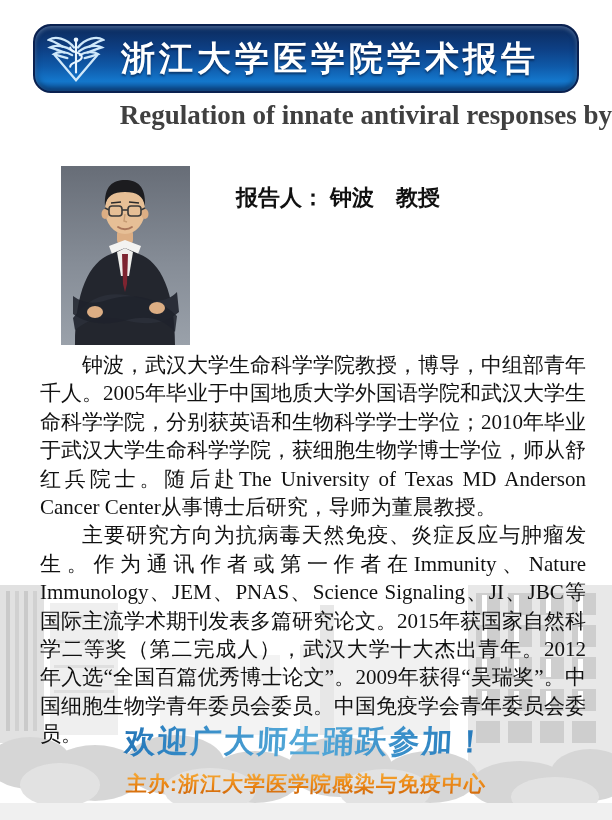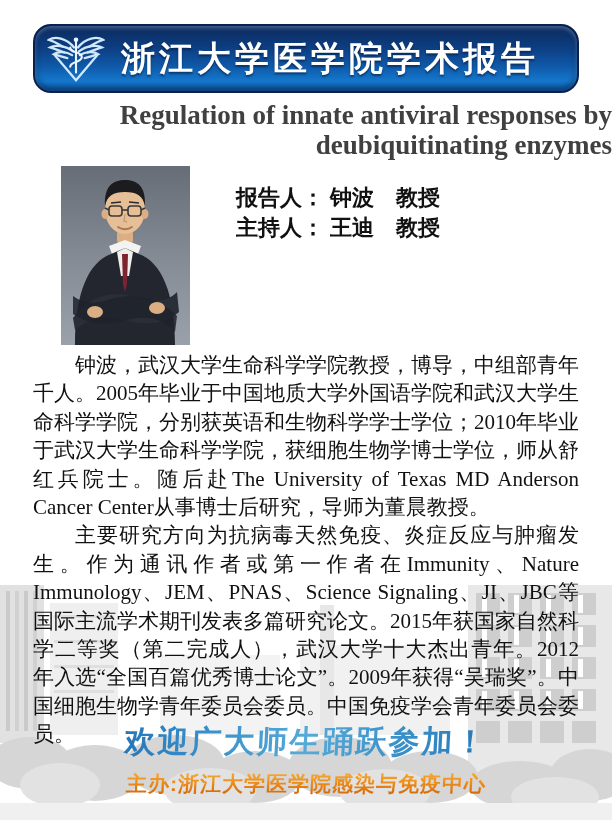--- a/index.html
+++ b/index.html
@@ -36,21 +36,21 @@
   
   .photo{position:absolute;left:61px;top:166px;width:129px;height:179px;z-index:2;}
   .photo svg{display:block;width:100%;height:100%;}
 
   
   .info{position:absolute;left:236px;top:186px;z-index:2;display:flex;flex-direction:column;gap:6px;}
   .info-row{font-size:22px;font-weight:bold;color:#111111;line-height:24px;white-space:nowrap;}
   .info-row .lbl{margin-right:6px;}
 
   
-  .bio{position:absolute;left:33px;top:351px;width:546px;z-index:2;color:#111111;}
+  .bio{position:absolute;left:40px;top:351px;width:546px;z-index:2;color:#111111;}
   .bio p{
     margin:0;font-size:21px;line-height:28.4px;text-align:justify;text-indent:2em;
     font-family:"Liberation Serif","DejaVu Serif",serif;
   }
 
   
   .welcome{
     position:absolute;left:0;top:721px;width:612px;text-align:center;z-index:2;
     font-size:31px;font-weight:bold;letter-spacing:2px;color:#2a72ae;
     transform:skewX(-3deg);
@@ -178,21 +178,20 @@
         <path d="M30 8 L30 40"></path>
         <path d="M24 14 C24 20 36 18 36 24 C36 30 24 28 24 34"></path>
       </g>
       <circle cx="30" cy="6" r="2.4" fill="#eaf6ff"></circle>
     </svg>
     <div class="banner-title">浙江大学医学院学术报告</div>
   </div>
 
   <div class="talk-title">
     <div>Regulation of innate antiviral responses by</div>
-    <div>deubiquitinating enzymes</div>
   </div>
 
   <div class="photo">
     <svg viewBox="0 0 129 179" xmlns="http://www.w3.org/2000/svg" aria-hidden="true">
       <defs>
         <linearGradient id="pbg" x1="0" y1="0" x2="0" y2="1">
           <stop offset="0" stop-color="#676d77"></stop>
           <stop offset="0.55" stop-color="#868d97"></stop>
           <stop offset="1" stop-color="#9aa1aa"></stop>
         </linearGradient>
@@ -229,23 +228,20 @@
       <path d="M50 37 L60 36 M68 36 L78 37" stroke="#2a2a2a" stroke-width="1.6" fill="none"></path>
       <path d="M64 48 L63 55 L66 56" stroke="#c69c74" stroke-width="1.4" fill="none"></path>
       <path d="M57 61 C61 64 67 64 71 61" stroke="#a9765a" stroke-width="1.8" fill="none" stroke-linecap="round"></path>
     </svg>
   </div>
 
   <div class="info">
     <div class="info-row">
       <span class="lbl">报告人：</span><span>钟波　教授</span>
     </div>
-    <div class="info-row">
-      <span class="lbl">主持人：</span><span>王迪　教授</span>
-    </div>
   </div>
 
   <div class="bio">
     <p>钟波，武汉大学生命科学学院教授，博导，中组部青年千人。2005年毕业于中国地质大学外国语学院和武汉大学生命科学学院，分别获英语和生物科学学士学位；2010年毕业于武汉大学生命科学学院，获细胞生物学博士学位，师从舒红兵院士。随后赴The University of Texas MD Anderson Cancer Center从事博士后研究，导师为董晨教授。</p>
     <p>主要研究方向为抗病毒天然免疫、炎症反应与肿瘤发生。作为通讯作者或第一作者在Immunity、Nature Immunology、JEM、PNAS、Science Signaling、JI、JBC等国际主流学术期刊发表多篇研究论文。2015年获国家自然科学二等奖（第二完成人），武汉大学十大杰出青年。2012 年入选“全国百篇优秀博士论文”。2009年获得“吴瑞奖”。中国细胞生物学青年委员会委员。中国免疫学会青年委员会委员。</p>
   </div>
 
   <div class="welcome">欢迎广大师生踊跃参加！</div>
   <div class="organizer">主办:浙江大学医学院感染与免疫中心</div>
 

